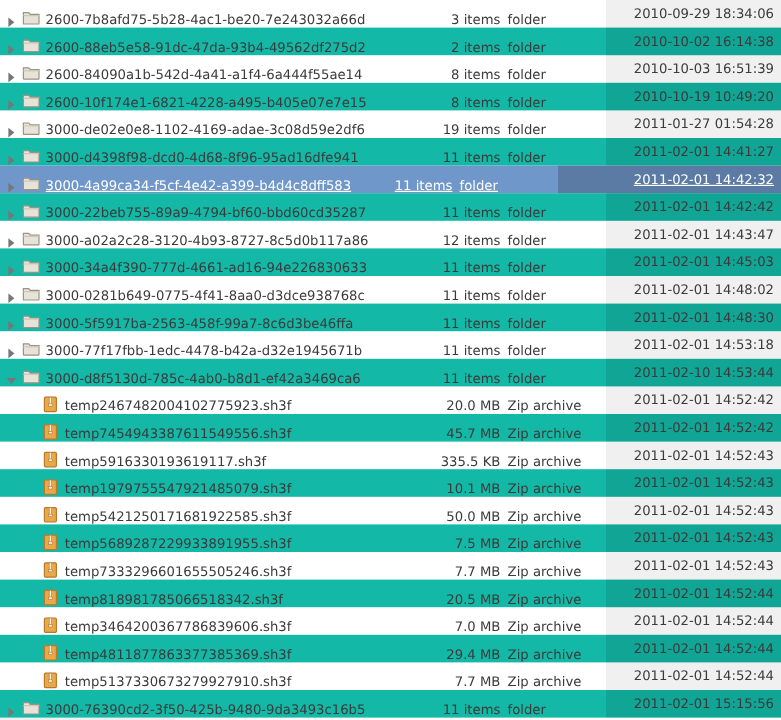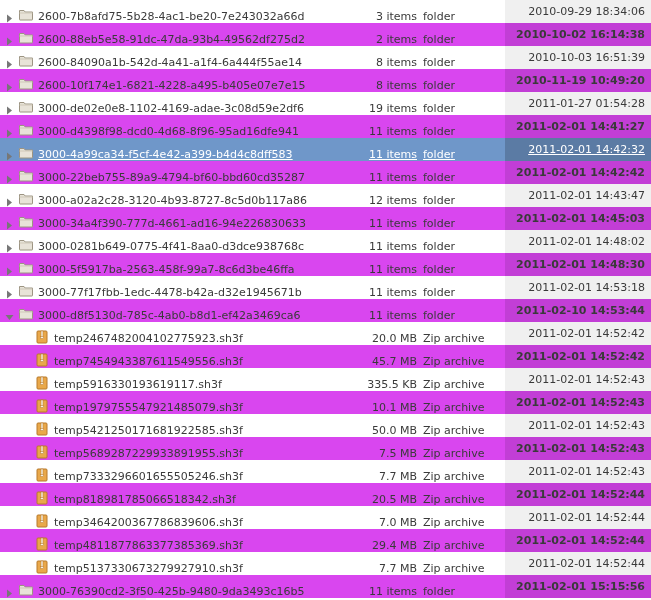--- a/index.html
+++ b/index.html
@@ -14,21 +14,21 @@
   .list {
     width: 100%;
   }
   .row {
     display: flex;
     align-items: flex-end;
     height: 23px;
     border-bottom: 0; 
   }
   .row.stripe {
-    background: #d946ef;
+    background: #14b8a6;
   }
   .row.selected {
     background: #6f97c9;
     color: #ffffff;
     text-decoration: underline;
   }
   .tw {
     width: 14px;
     display: inline-flex;
     align-items: center;
@@ -79,24 +79,24 @@
     padding-right: 6px;
     white-space: nowrap;
     background: rgba(0,0,0,0.06);
     height: 100%;
     display: flex;
     align-items: center;
     justify-content: flex-end;
   }
   .row.stripe .date {
     background: rgba(0,0,0,0.10);
-    font-weight: bold;
   }
   .row.selected .date {
     background: rgba(0,0,0,0.18);
+    padding-left: 40px;
   }
 </style>
 </head>
 <body>
 
 <div class="list" id="list">
     <div class="row">
       <span class="tw">
         <svg width="9" height="9" viewBox="0 0 9 9">
           <path d="M2 0.5 L7 4.5 L2 8.5 Z" fill="#777"></path>
@@ -155,21 +155,21 @@
       </span>
       <span class="icon">
         <svg width="16" height="16" viewBox="0 0 16 16">
           <path d="M1.5 3.5 L6 3.5 L7.2 5 L14.5 5 L14.5 12.5 Q14.5 13 14 13 L2 13 Q1.5 13 1.5 12.5 Z" fill="#e8e3d8" stroke="#9c9482" stroke-width="1"></path>
           <path d="M1.5 6 L14.5 6" stroke="#cfc8b8" stroke-width="1"></path>
         </svg>
       </span>
       <span class="name">2600-10f174e1-6821-4228-a495-b405e07e7e15</span>
       <span class="size">8 items</span>
       <span class="type">folder</span>
-      <span class="date">2010-11-19 10:49:20</span>
+      <span class="date">2010-10-19 10:49:20</span>
     </div>
     <div class="row">
       <span class="tw">
         <svg width="9" height="9" viewBox="0 0 9 9">
           <path d="M2 0.5 L7 4.5 L2 8.5 Z" fill="#777"></path>
         </svg>
       </span>
       <span class="icon">
         <svg width="16" height="16" viewBox="0 0 16 16">
           <path d="M1.5 3.5 L6 3.5 L7.2 5 L14.5 5 L14.5 12.5 Q14.5 13 14 13 L2 13 Q1.5 13 1.5 12.5 Z" fill="#e8e3d8" stroke="#9c9482" stroke-width="1"></path>

